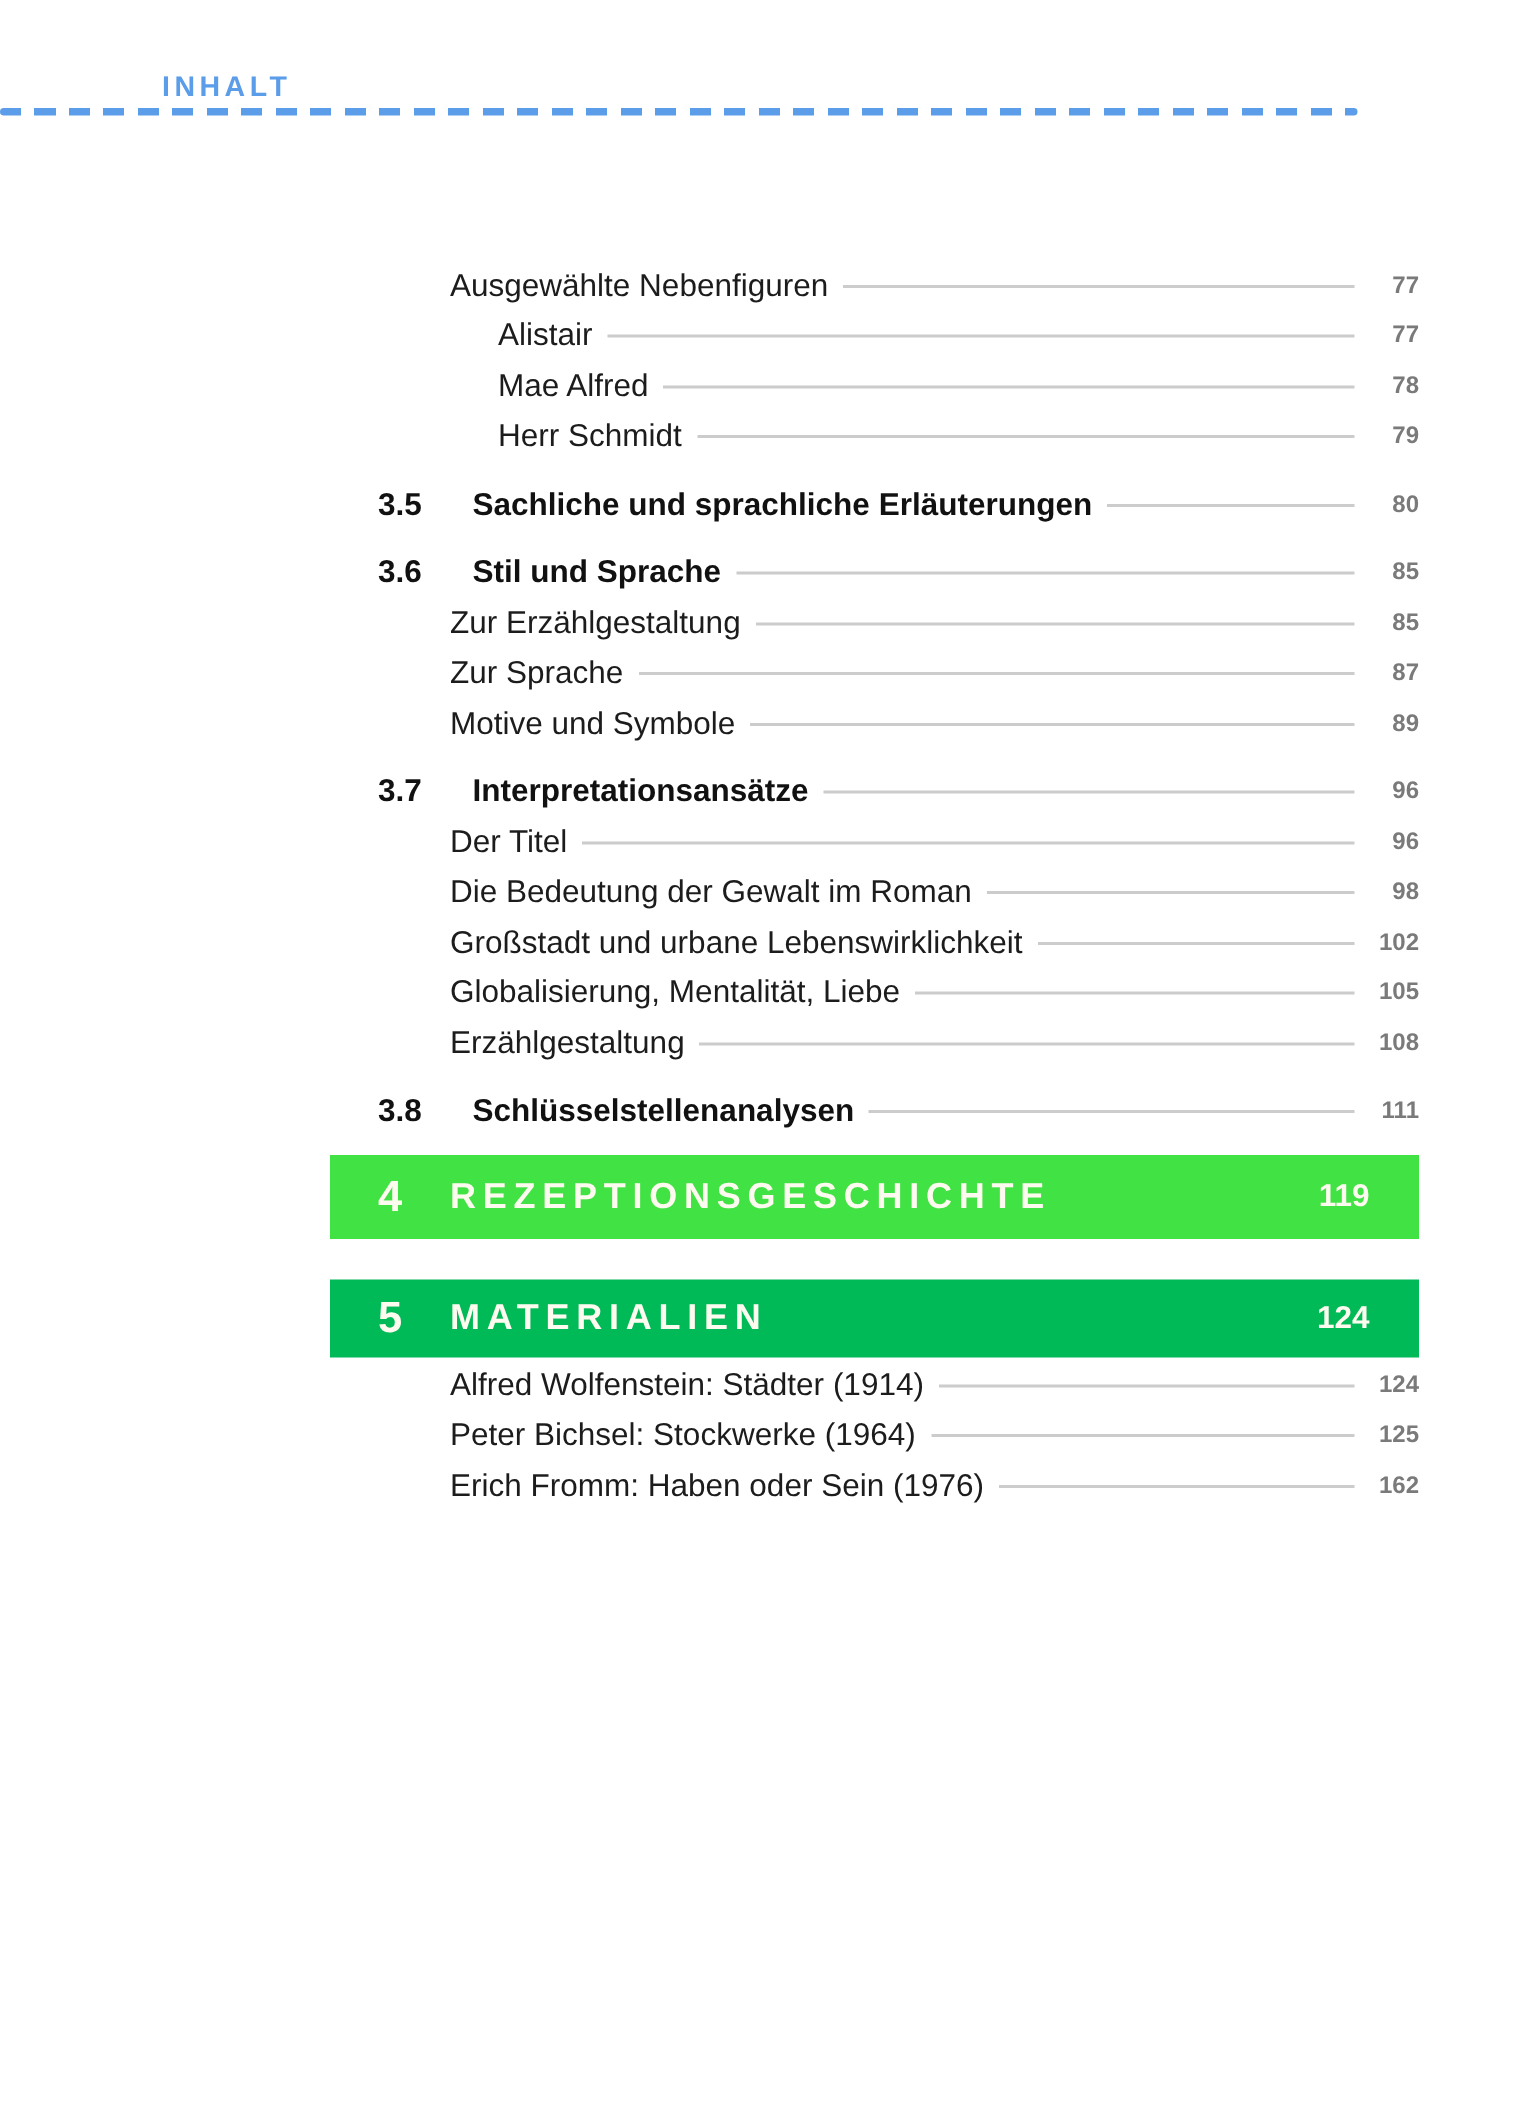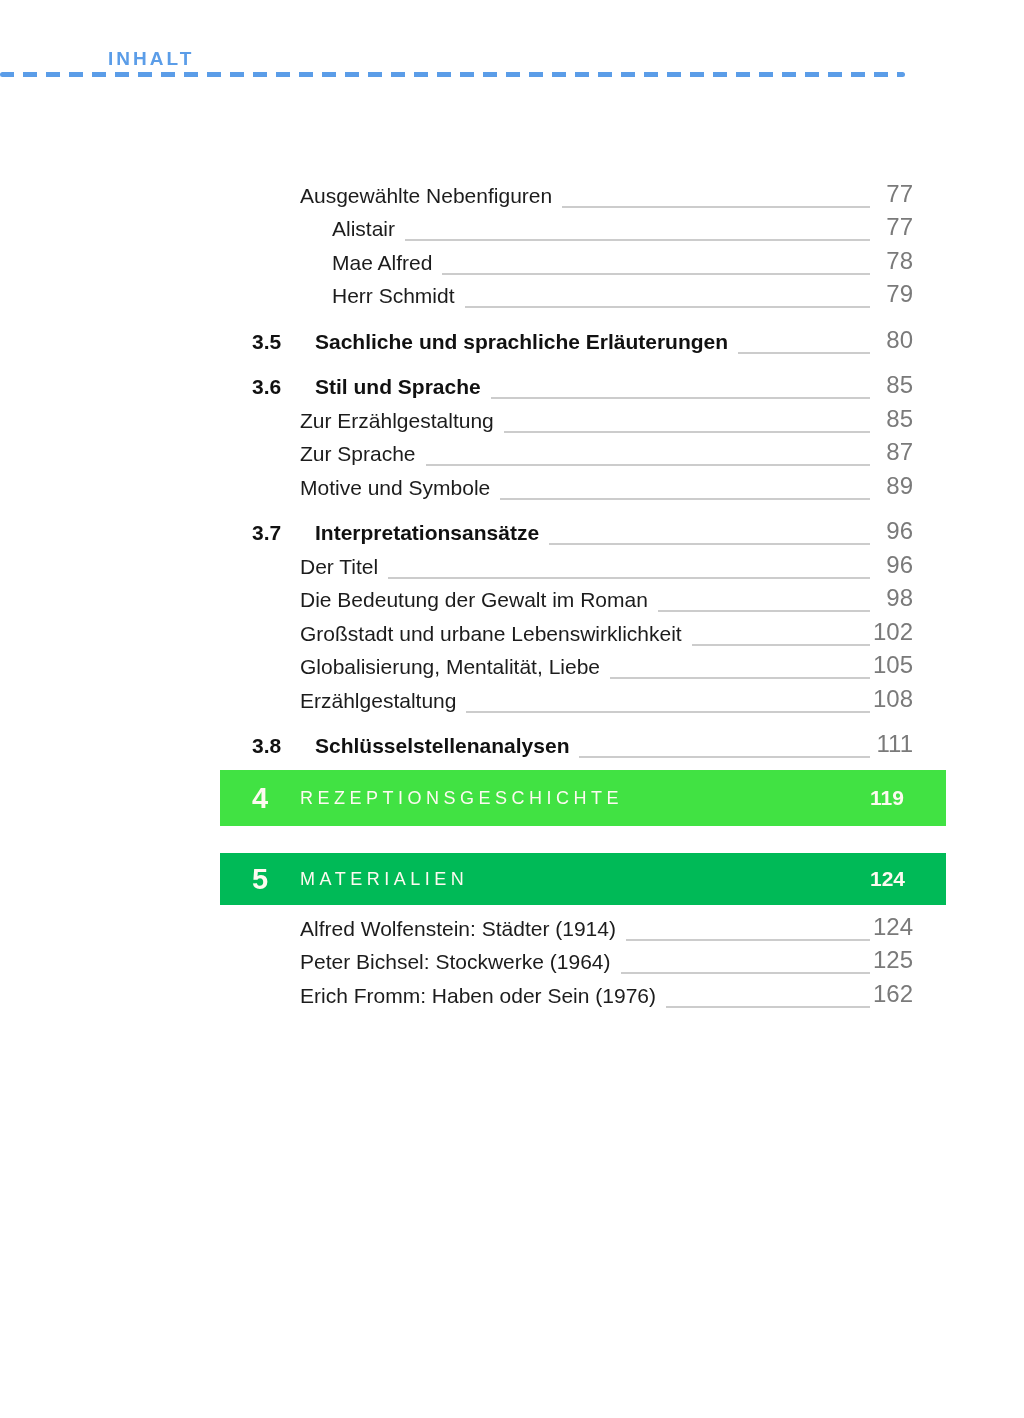--- a/index.html
+++ b/index.html
@@ -43,21 +43,21 @@
   
   .toc {
     position: absolute;
     left: 220px;
     top: 174px;
     width: 726px;
   }
 
   .toc-row {
     display: flex;
-    align-items: flex-end;
+    align-items: center;
     height: 33.5px;
     font-size: 21px;
     color: #1c1c1c;
   }
   .toc-row.bold {
     margin-top: 12px;
     font-weight: bold;
     color: #111111;
   }
   .toc-row .num {
@@ -72,24 +72,23 @@
   .toc-row .label .it { }
 
   .leader {
     flex: 1 1 auto;
     margin: 0 0 0 10px;
     border-bottom: 2px solid var(--leader-gray);
   }
   .toc-row .page-num {
     flex: 0 0 auto;
     width: 43px;
-    margin-right: 33px;
     text-align: right;
-    font-size: 24px;
-    font-weight: normal;
+    font-size: 16px;
+    font-weight: bold;
     color: var(--page-gray);
   }
 
   
   .section-bar {
     display: flex;
     align-items: center;
     width: 726px;
     color: var(--bar-text);
   }
@@ -105,30 +104,30 @@
   }
   .section-bar .sec-num {
     flex: 0 0 auto;
     margin-left: 32px;
     width: 48px;
     font-size: 29px;
     font-weight: bold;
   }
   .section-bar .sec-title {
     flex: 1 1 auto;
-    font-size: 18px;
-    font-weight: normal;
+    font-size: 24px;
+    font-weight: bold;
     letter-spacing: 4.5px;
     white-space: nowrap;
   }
   .section-bar .sec-page {
     flex: 0 0 auto;
     width: 43px;
     margin-right: 33px;
-    text-align: left;
+    text-align: right;
     font-size: 21px;
     font-weight: bold;
   }
 
   
   .toc-row.after-bar { margin-top: 2px; }
 </style>
 </head>
 <body>
 

